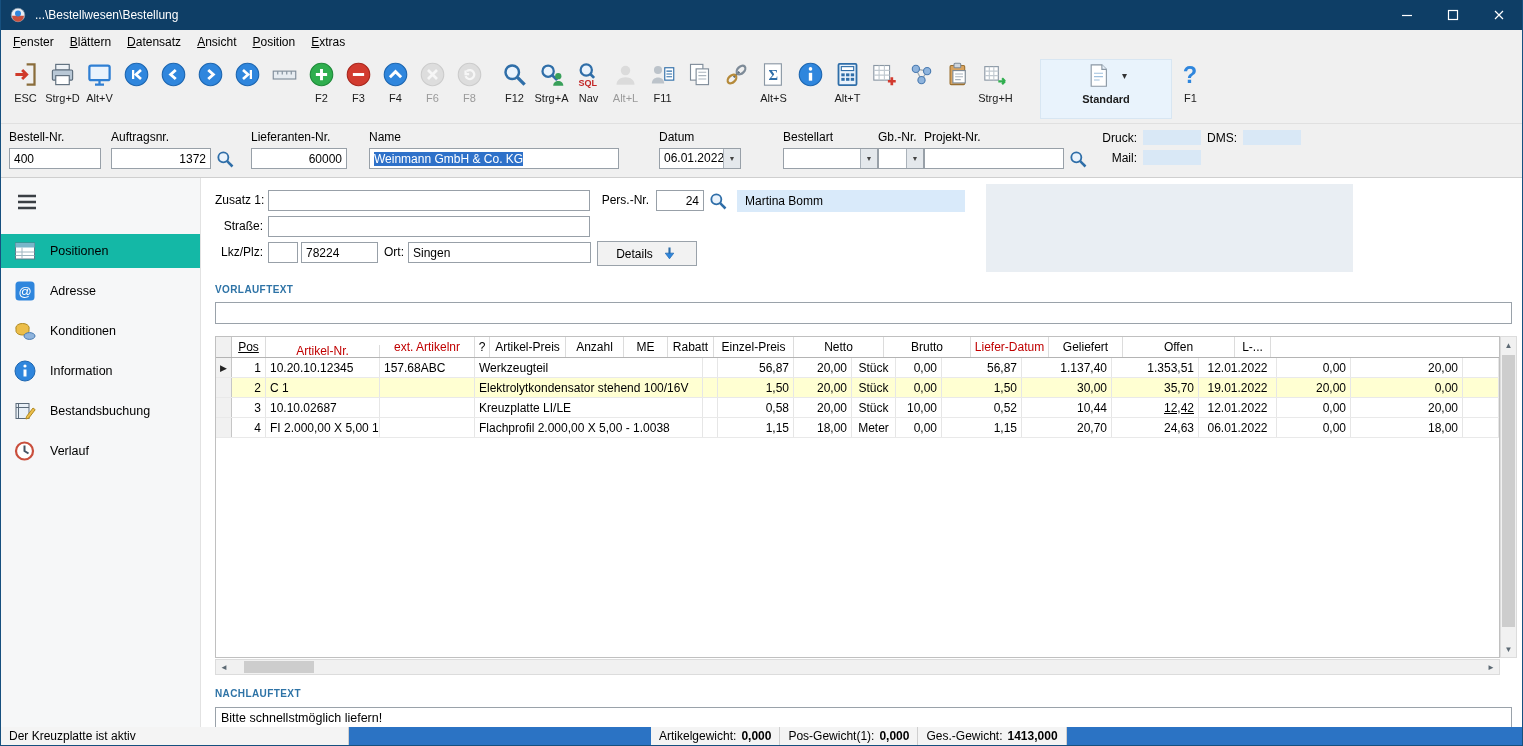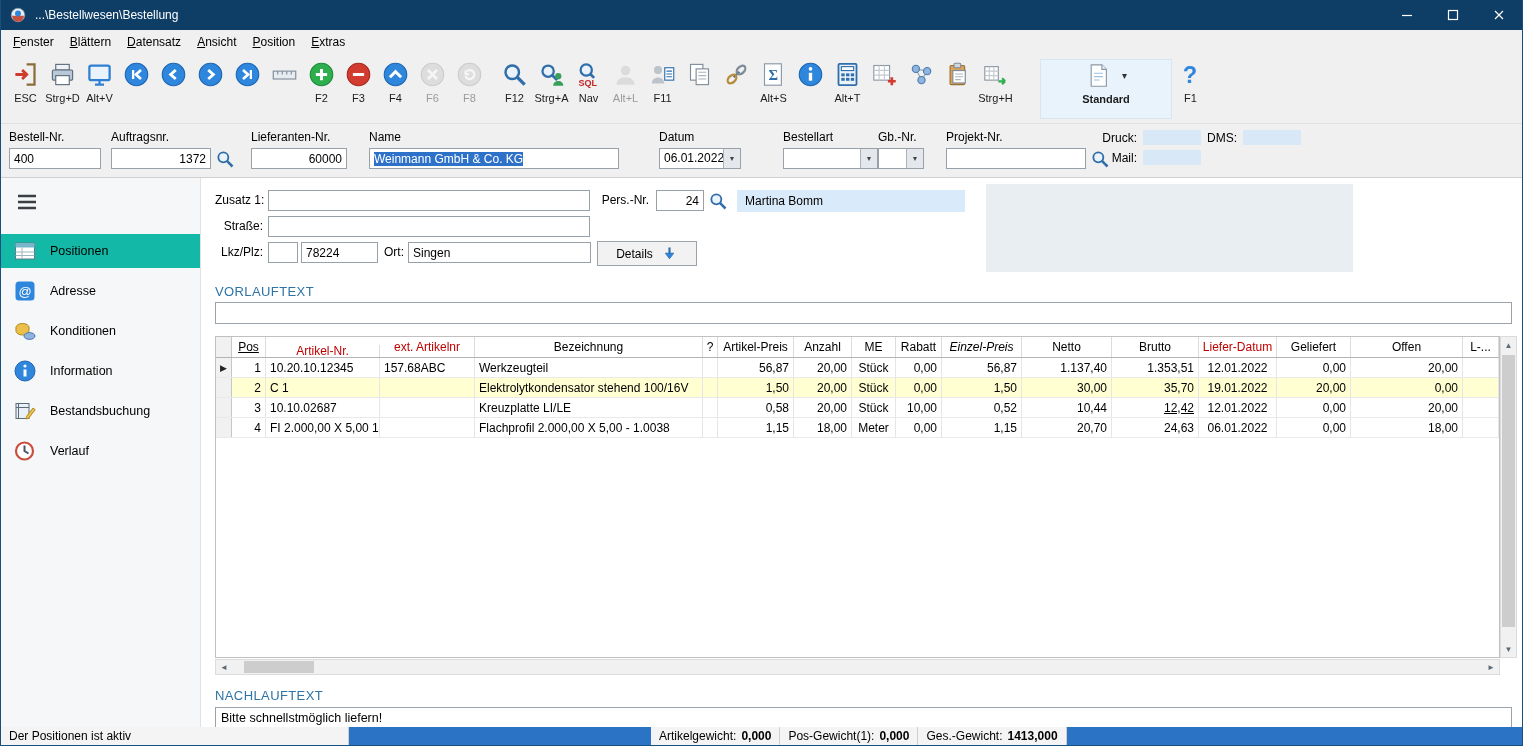--- a/index.html
+++ b/index.html
@@ -57,21 +57,21 @@
   .side-icon{width:24px;height:24px;flex:0 0 24px}
   .side-icon svg{width:100%;height:100%}
   .main{position:relative;flex:1;background:#fff;overflow:hidden}
   .flabel{position:absolute;text-align:right;white-space:nowrap;line-height:21px}
   .fabs{position:absolute}
   .contact-band{position:absolute;background:#d9eafa;display:flex;align-items:center;padding-left:8px;height:22px}
   .info-panel{position:absolute;background:#e9eef3}
   .details-btn{position:absolute;display:flex;align-items:center;justify-content:center;gap:8px;background:#f2f2f2;border:1px solid #9aa2aa;font-size:12px;cursor:pointer}
   .details-btn .dicon{width:17px;height:17px}
   .details-btn .dicon svg{width:100%;height:100%}
-  .section-heading{position:absolute;color:#2e73a6;font-weight:normal;font-size:13px;letter-spacing:.4px}
+  .section-heading{position:absolute;color:#2e73a6;font-weight:bold;font-size:10px;letter-spacing:.4px}
   .wide-input{position:absolute;height:22px;border:1px solid #9aa2aa;background:#fff;font-size:12.5px;padding:2px 5px;font-family:"Liberation Sans",sans-serif}
   
   .grid{position:absolute;background:#fff;border:1px solid #c0c0c0;overflow:hidden}
   .thead{display:flex;height:21px;border-bottom:1px solid #b4b4b4;background:#fff}
   .hc{display:flex;align-items:center;justify-content:center;border-right:1px solid #dcdcdc;font-size:12px;white-space:nowrap;overflow:hidden;cursor:pointer}
   .hc.red{color:#c00000}
   .hc.sel,.dc.sel{width:16px;background:#f1f1f1;border-right:1px solid #c6c6c6;justify-content:center}
   .dr{display:flex;height:20px;border-bottom:1px solid #e9e9e9;background:#fff}
   .dr.hl{background:#ffffd2}
   .dr.hl .dc{background:#ffffd2}
@@ -410,21 +410,21 @@
         <span class="combo-btn">▼</span>
       </div>
     </div>
     <div class="hf" style="width:46px">
       <label>Gb.-Nr.</label>
       <div class="ctrl combo">
         <span class="combo-val"></span>
         <span class="combo-btn">▼</span>
       </div>
     </div>
-    <div class="hf" style="margin-left:22px;width:166px">
+    <div class="hf" style="width:166px">
       <label>Projekt-Nr.</label>
       <div class="hrow">
         <input class="ctrl" style="width: 140px;" value="">
         <span class="sicon"><svg viewBox="0 0 24 24" xmlns="http://www.w3.org/2000/svg">
               <circle cx="10" cy="10" r="6" fill="#eaf3fc" stroke="#2f6ea8" stroke-width="2.2"></circle>
               <path d="M14.6 14.6L21 21" stroke="#2f6ea8" stroke-width="3"></path>
             </svg></span>
       </div>
     </div>
     <div class="dm-cluster">
@@ -527,27 +527,26 @@
 
       <div class="section-heading" style="left:14px;top:106px">VORLAUFTEXT</div>
       <input class="wide-input" style="left: 14px; top: 124px; width: 1297px;" value="">
 
       <div class="grid" id="grid" style="left:14px;top:158px;width:1285px;height:322px">
           <div class="thead">
             <div class="hc sel"></div>
             <div class="hc" style="width: 34px; text-decoration: underline;">Pos</div>
             <div class="hc red" style="width: 114px; margin-top: 8px;">Artikel-Nr.</div>
             <div class="hc red" style="width: 95px;">ext. Artikelnr</div>
-            <div class="hc" style="width: 228px;">Bezeichnung</div>
             <div class="hc" style="width: 15px;">?</div>
             <div class="hc" style="width: 76px;">Artikel-Preis</div>
             <div class="hc" style="width: 58px;">Anzahl</div>
             <div class="hc" style="width: 44px;">ME</div>
             <div class="hc" style="width: 46px;">Rabatt</div>
-            <div class="hc" style="width: 80px; font-style: italic;">Einzel-Preis</div>
+            <div class="hc" style="width: 80px;">Einzel-Preis</div>
             <div class="hc" style="width: 90px;">Netto</div>
             <div class="hc" style="width: 87px;">Brutto</div>
             <div class="hc red" style="width: 78px;">Liefer-Datum</div>
             <div class="hc" style="width: 74px;">Geliefert</div>
             <div class="hc" style="width: 112px;">Offen</div>
             <div class="hc" style="width: 36px;">L-...</div>
           </div>
           <div class="dr">
             <div class="dc sel al-c">▶</div>
             <div class="dc al-r" style="width: 34px;">1</div>
@@ -636,21 +635,21 @@
         <div class="hspacer"></div>
         <div class="sarrow">►</div>
       </div>
 
       <div class="section-heading" style="left:14px;top:510px">NACHLAUFTEXT</div>
       <input class="wide-input" style="left: 14px; top: 529px; width: 1297px;" value="Bitte schnellstmöglich liefern!">
     </div>
   </div>
 
   <div class="statusbar">
-    <div class="sb-seg sb-msg">Der Positionen ist aktiv</div>
+    <div class="sb-seg sb-msg">Der Kreuzplatte ist aktiv</div>
     <div class="sb-fill" style="width:302px"></div>
     <div id="sb-weights" style="display:flex">
         <div class="sb-seg">
           <span>Artikelgewicht:</span>
           <b>0,000</b>
         </div>
         <div class="sb-seg">
           <span>Pos-Gewicht(1):</span>
           <b>0,000</b>
         </div>

